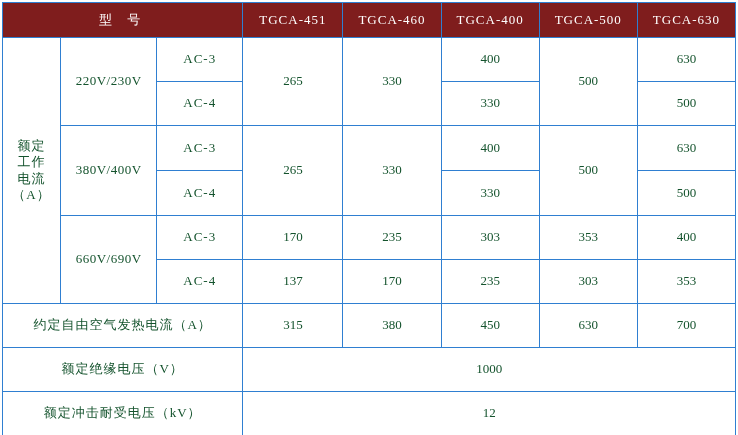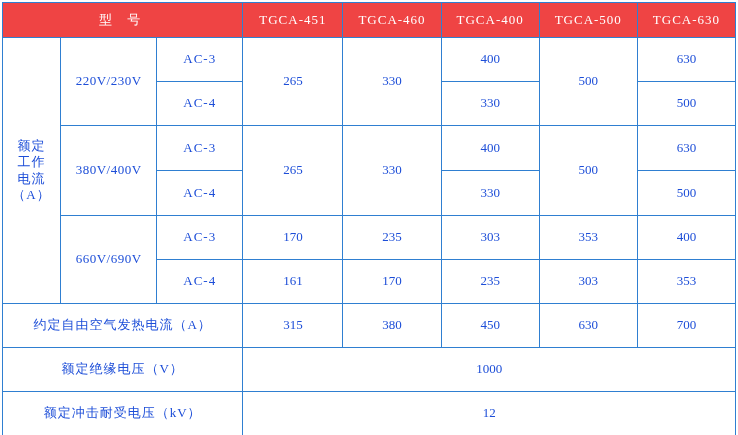--- a/index.html
+++ b/index.html
@@ -24,27 +24,27 @@
     table-layout: fixed;
     width: 734px;
     margin: 2px 2px 0 2px;
     background: #ffffff;
   }
   table.spec td, table.spec th {
     border: 1px solid #2f7fd1;
     text-align: center;
     vertical-align: middle;
     font-size: 13px;
-    color: #1d4ed8;
+    color: #14532d;
     font-weight: normal;
     padding: 0;
     line-height: 1.25;
   }
   thead td {
-    background: #ef4444;
+    background: #7f1d1d;
     color: #ffffff !important;
     height: 34px;
     font-size: 14px;
     letter-spacing: 1px;
   }
   thead td.model-head {
     letter-spacing: 6px;
   }
   .rowh-1 { height: 44px; }
   .rowh-2 { height: 45px; }
@@ -150,21 +150,21 @@
         <td class="ac-cell">AC-3</td>
         <td>170</td>
         <td>235</td>
         <td>303</td>
         <td>353</td>
         <td>400</td>
       </tr>
 
       <tr class="rowh-3">
         <td class="ac-cell">AC-4</td>
-        <td>161</td>
+        <td>137</td>
         <td>170</td>
         <td>235</td>
         <td>303</td>
         <td>353</td>
       </tr>
 
       <tr class="rowh-3">
         <td class="wide-label" colspan="3">约定自由空气发热电流（A）</td>
         <td>315</td>
         <td>380</td>

